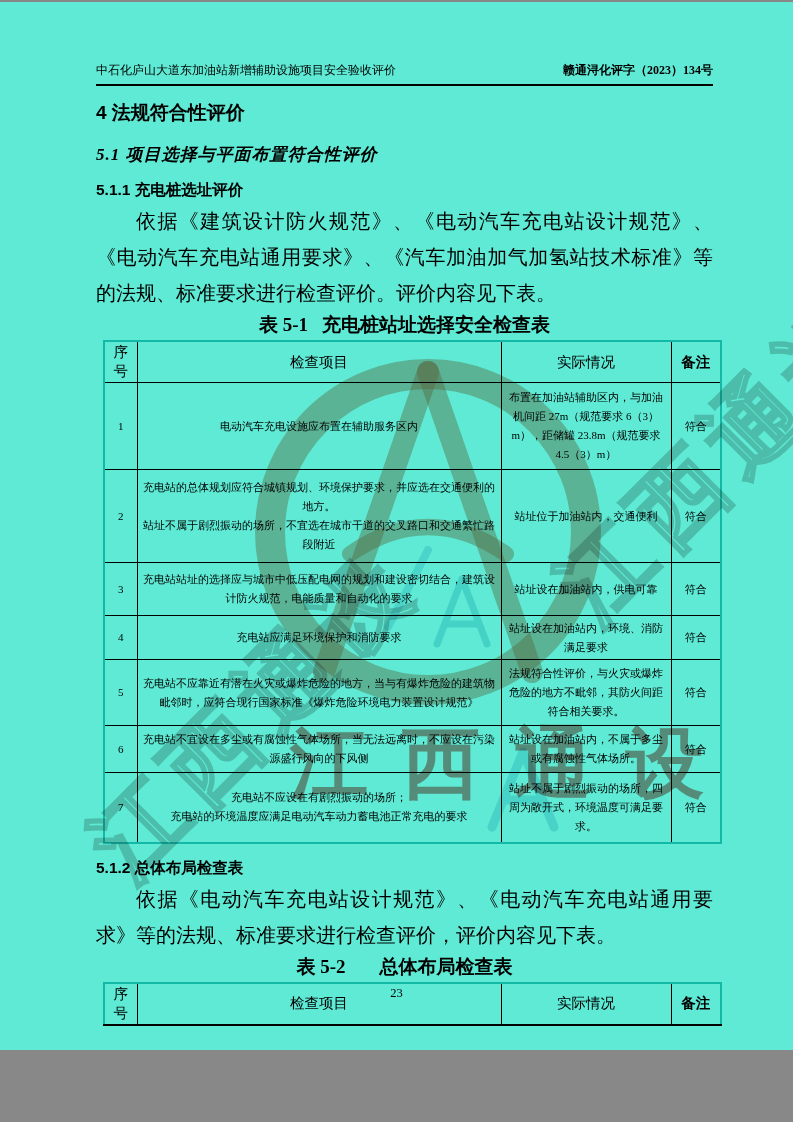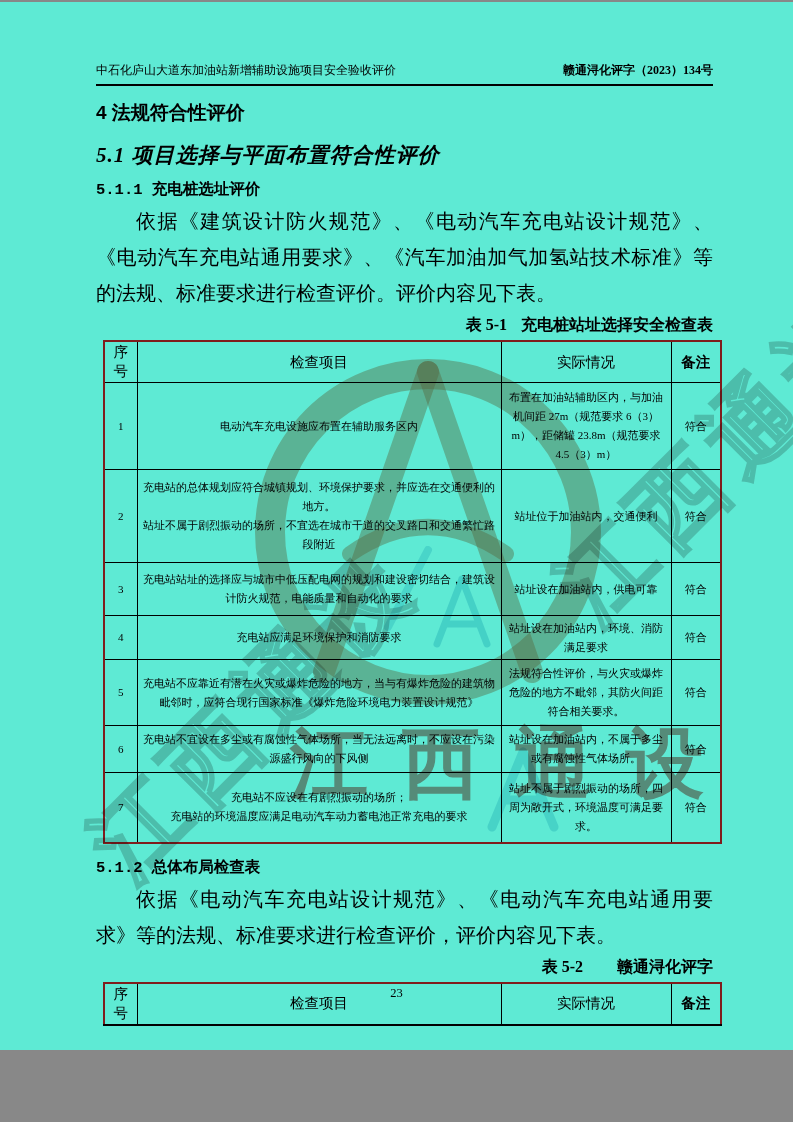--- a/index.html
+++ b/index.html
@@ -19,45 +19,45 @@
     display:flex;justify-content:space-between;align-items:flex-end;
     font-size:12px;line-height:16px;
     border-bottom:2px solid #000;
     padding-bottom:6px;
   }
   .doc-header .hdr-right{font-weight:bold;}
 
   
   .h1{font-family:"Liberation Sans","DejaVu Sans",sans-serif;
       font-size:19px;font-weight:bold;margin-top:15px;line-height:24px;}
-  .h2{font-size:21px;font-weight:bold;font-style:italic;
+  .h2{font-size:17px;font-weight:bold;font-style:italic;
       margin-top:19px;line-height:22px;letter-spacing:1px;}
-  .h3{font-family:Liberation Mono, monospace;
+  .h3{font-family:Liberation Sans, sans-serif;
       font-size:15.5px;font-weight:bold;margin-top:14px;line-height:20px;}
 
   .para{
     font-size:20px;line-height:36px;
     text-align:justify;text-indent:2em;
     margin:3px 0 0 0;
   }
   .para-single{font-size:16.5px;line-height:26px;text-indent:2em;margin:9px 0 0 0;}
 
   .tbl-caption{
-    text-align:right;font-weight:bold;font-size:16px;
+    text-align:center;font-weight:bold;font-size:19px;
     margin-top:4px;line-height:20px;
   }
   .cap-gap{display:inline-block;width:14px;}
   .cap-gap-wide{display:inline-block;width:34px;}
 
   
   table.checklist{
     border-collapse:collapse;
     width:617px;margin-left:7px;margin-top:5px;
     table-layout:fixed;
-    border:2px solid #7f1d1d;
+    border:2px solid #14b8a6;
   }
   table.checklist th,table.checklist td{
     border:1px solid #000;
     font-size:11px;line-height:19px;
     padding:1px 3px;
     text-align:center;vertical-align:middle;
     overflow:hidden;
   }
   table.checklist th{font-weight:normal;font-size:14.5px;}
   table.checklist th.th-remark{font-weight:bold;}
@@ -174,21 +174,21 @@
       </tr>
     </tbody>
       </table>
 
 
     <div class="h3">5.1.2 总体布局检查表</div>
 
     <p class="para">依据《电动汽车充电站设计规范》、《电动汽车充电站通用要求》等的法规、标准要求进行检查评价，评价内容见下表。</p>
 
     <div class="tbl-caption">
-      <span>表 5-2</span><span class="cap-gap-wide"></span><span>赣通浔化评字</span>
+      <span>表 5-2</span><span class="cap-gap-wide"></span><span>总体布局检查表</span>
     </div>
 
     <table class="checklist t2">
       <colgroup>
           <col style="width:33px">
           <col style="width:364px">
           <col style="width:170px">
           <col style="width:50px">
         </colgroup>
       <tbody>

